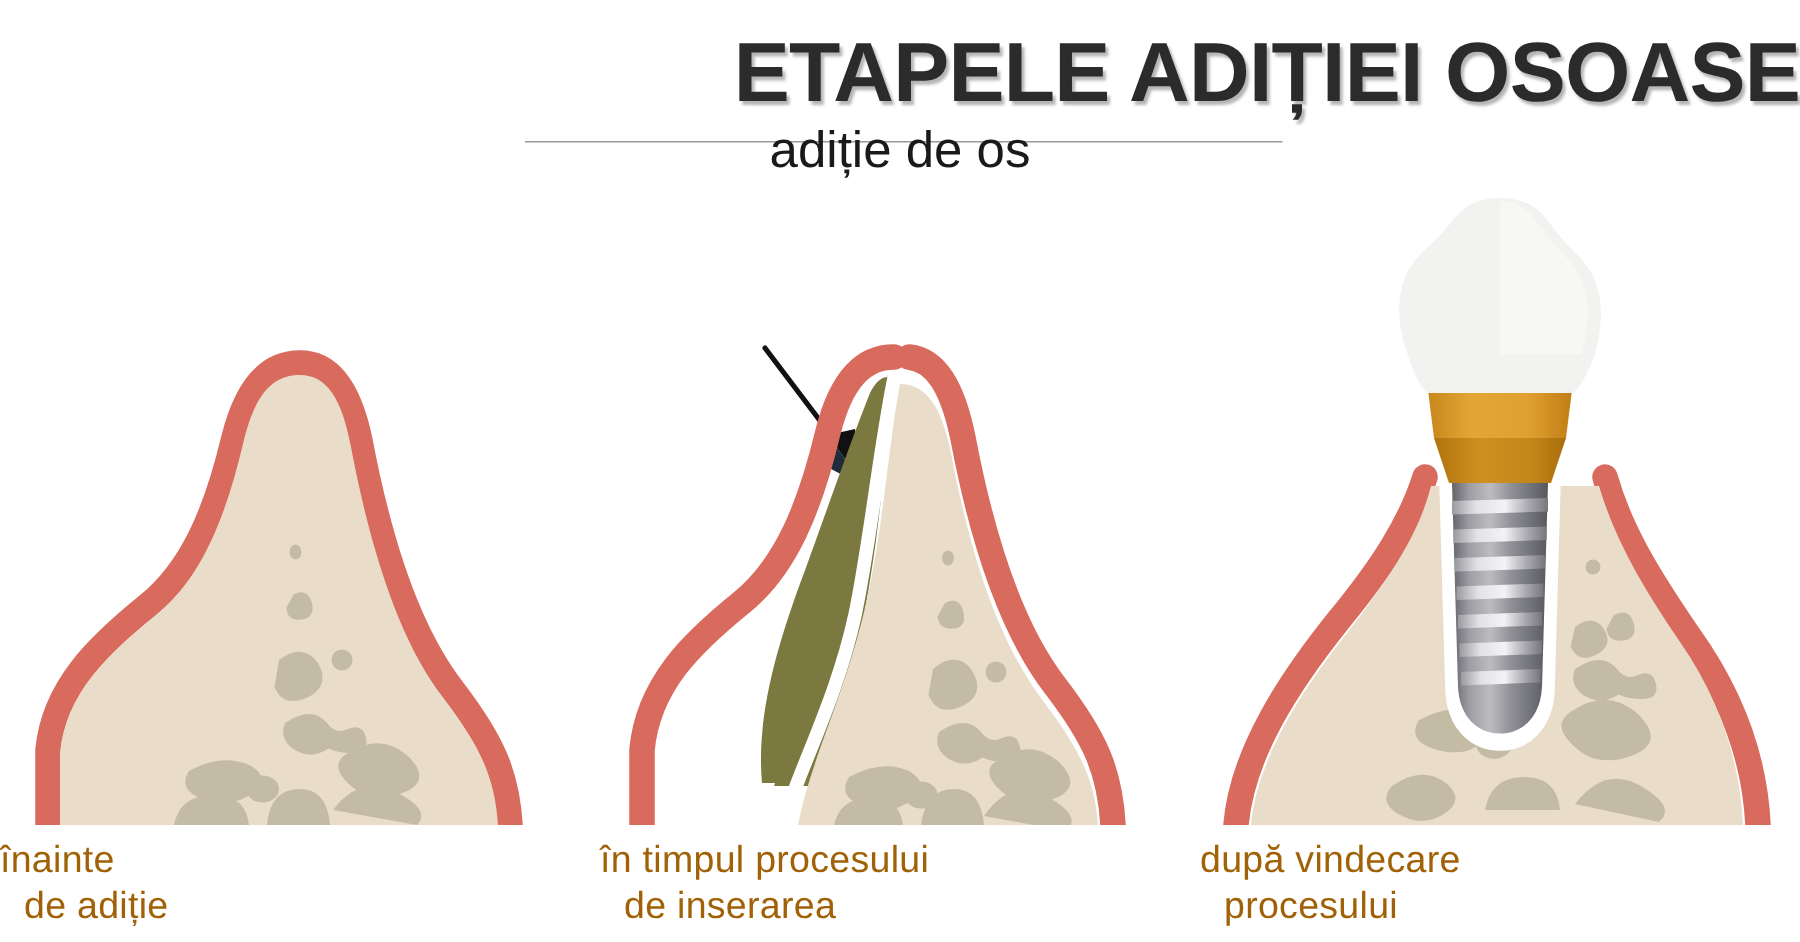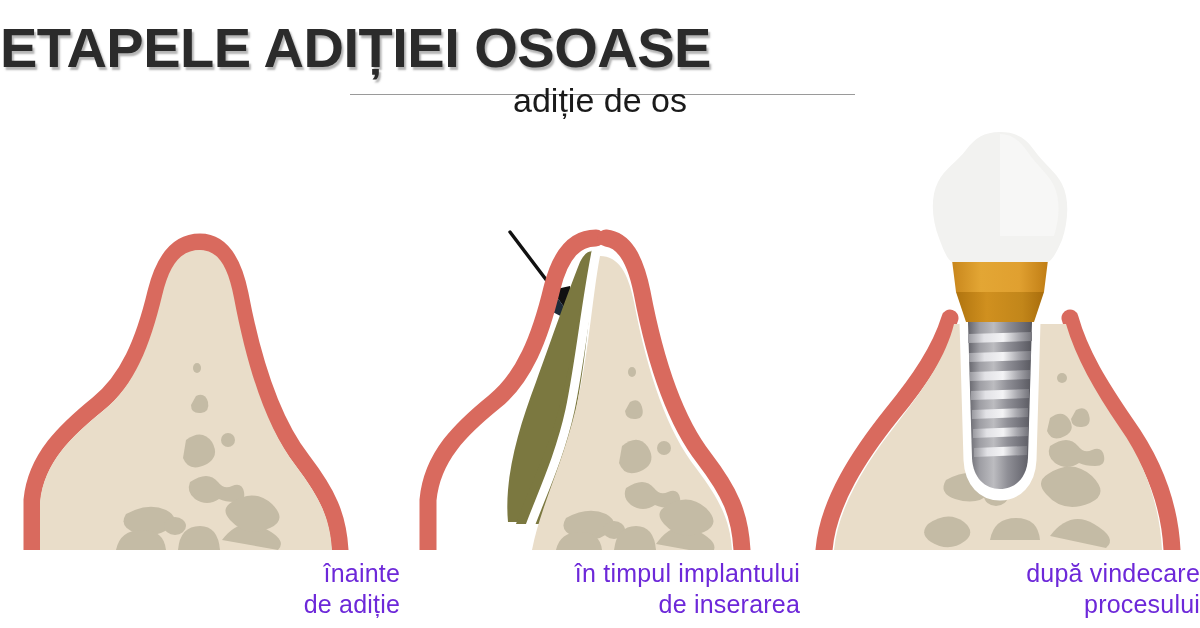--- a/index.html
+++ b/index.html
@@ -21,21 +21,21 @@
     background: #ffffff;
   }
 
   
   .header {
     position: absolute;
     left: 0;
     top: 0;
     width: 1200px;
     height: 110px;
-    text-align: left;
+    text-align: right;
   }
   .title {
     position: absolute;
     left: 0;
     top: 17px;
     width: 1200px;
     font-family: "Liberation Sans", sans-serif;
     font-weight: bold;
     font-size: 56px;
     line-height: 62px;
@@ -79,25 +79,25 @@
     height: 440px;
     overflow: hidden;
   }
   .art svg { display: block; }
 
   .caption {
     position: absolute;
     left: 0;
     top: 448px;
     width: 400px;
-    text-align: right;
+    text-align: left;
     font-family: "Liberation Sans", sans-serif;
     font-size: 25px;
     line-height: 31px;
-    color: #6d28d9;
+    color: #a16207;
     letter-spacing: 0.2px;
   }
   .caption .line2 { display: block; padding-left: 16px; }
 
   
   .annotation {
     position: absolute;
     left: 400px;
     top: 85px;
     width: 400px;
@@ -261,21 +261,21 @@
             <path d="M 166 408 q 22 -12 40 -4 q 14 8 3 18 q -12 12 -34 5 q -17 -6 -9 -19 Z"></path>
             <ellipse cx="214" cy="420" rx="11" ry="9"></ellipse>
             <path d="M 156 440 q 4 -18 24 -18 q 20 0 22 18 Z"></path>
             <path d="M 214 440 q 3 -24 22 -24 q 18 0 20 24 Z"></path>
             <path d="M 256 434 q 18 -26 42 -13 q 24 13 13 23 Z"></path>
             <path d="M 266 396 q 22 -14 40 2 q 16 16 -2 24 q -24 10 -40 -8 q -10 -11 2 -18 Z"></path>
           </g>
         </svg>
       </div>
       <div class="caption">
-        <span>în timpul implantului</span>
+        <span>în timpul procesului</span>
         <span class="line2">de inserarea</span>
       </div>
     </div>
 
     <div class="panel panel-3">
       <div class="art">
         <svg width="400" height="440" viewBox="0 0 400 440">
           <defs>
             <clipPath id="boneClip3">
               <path d="M 40 440

